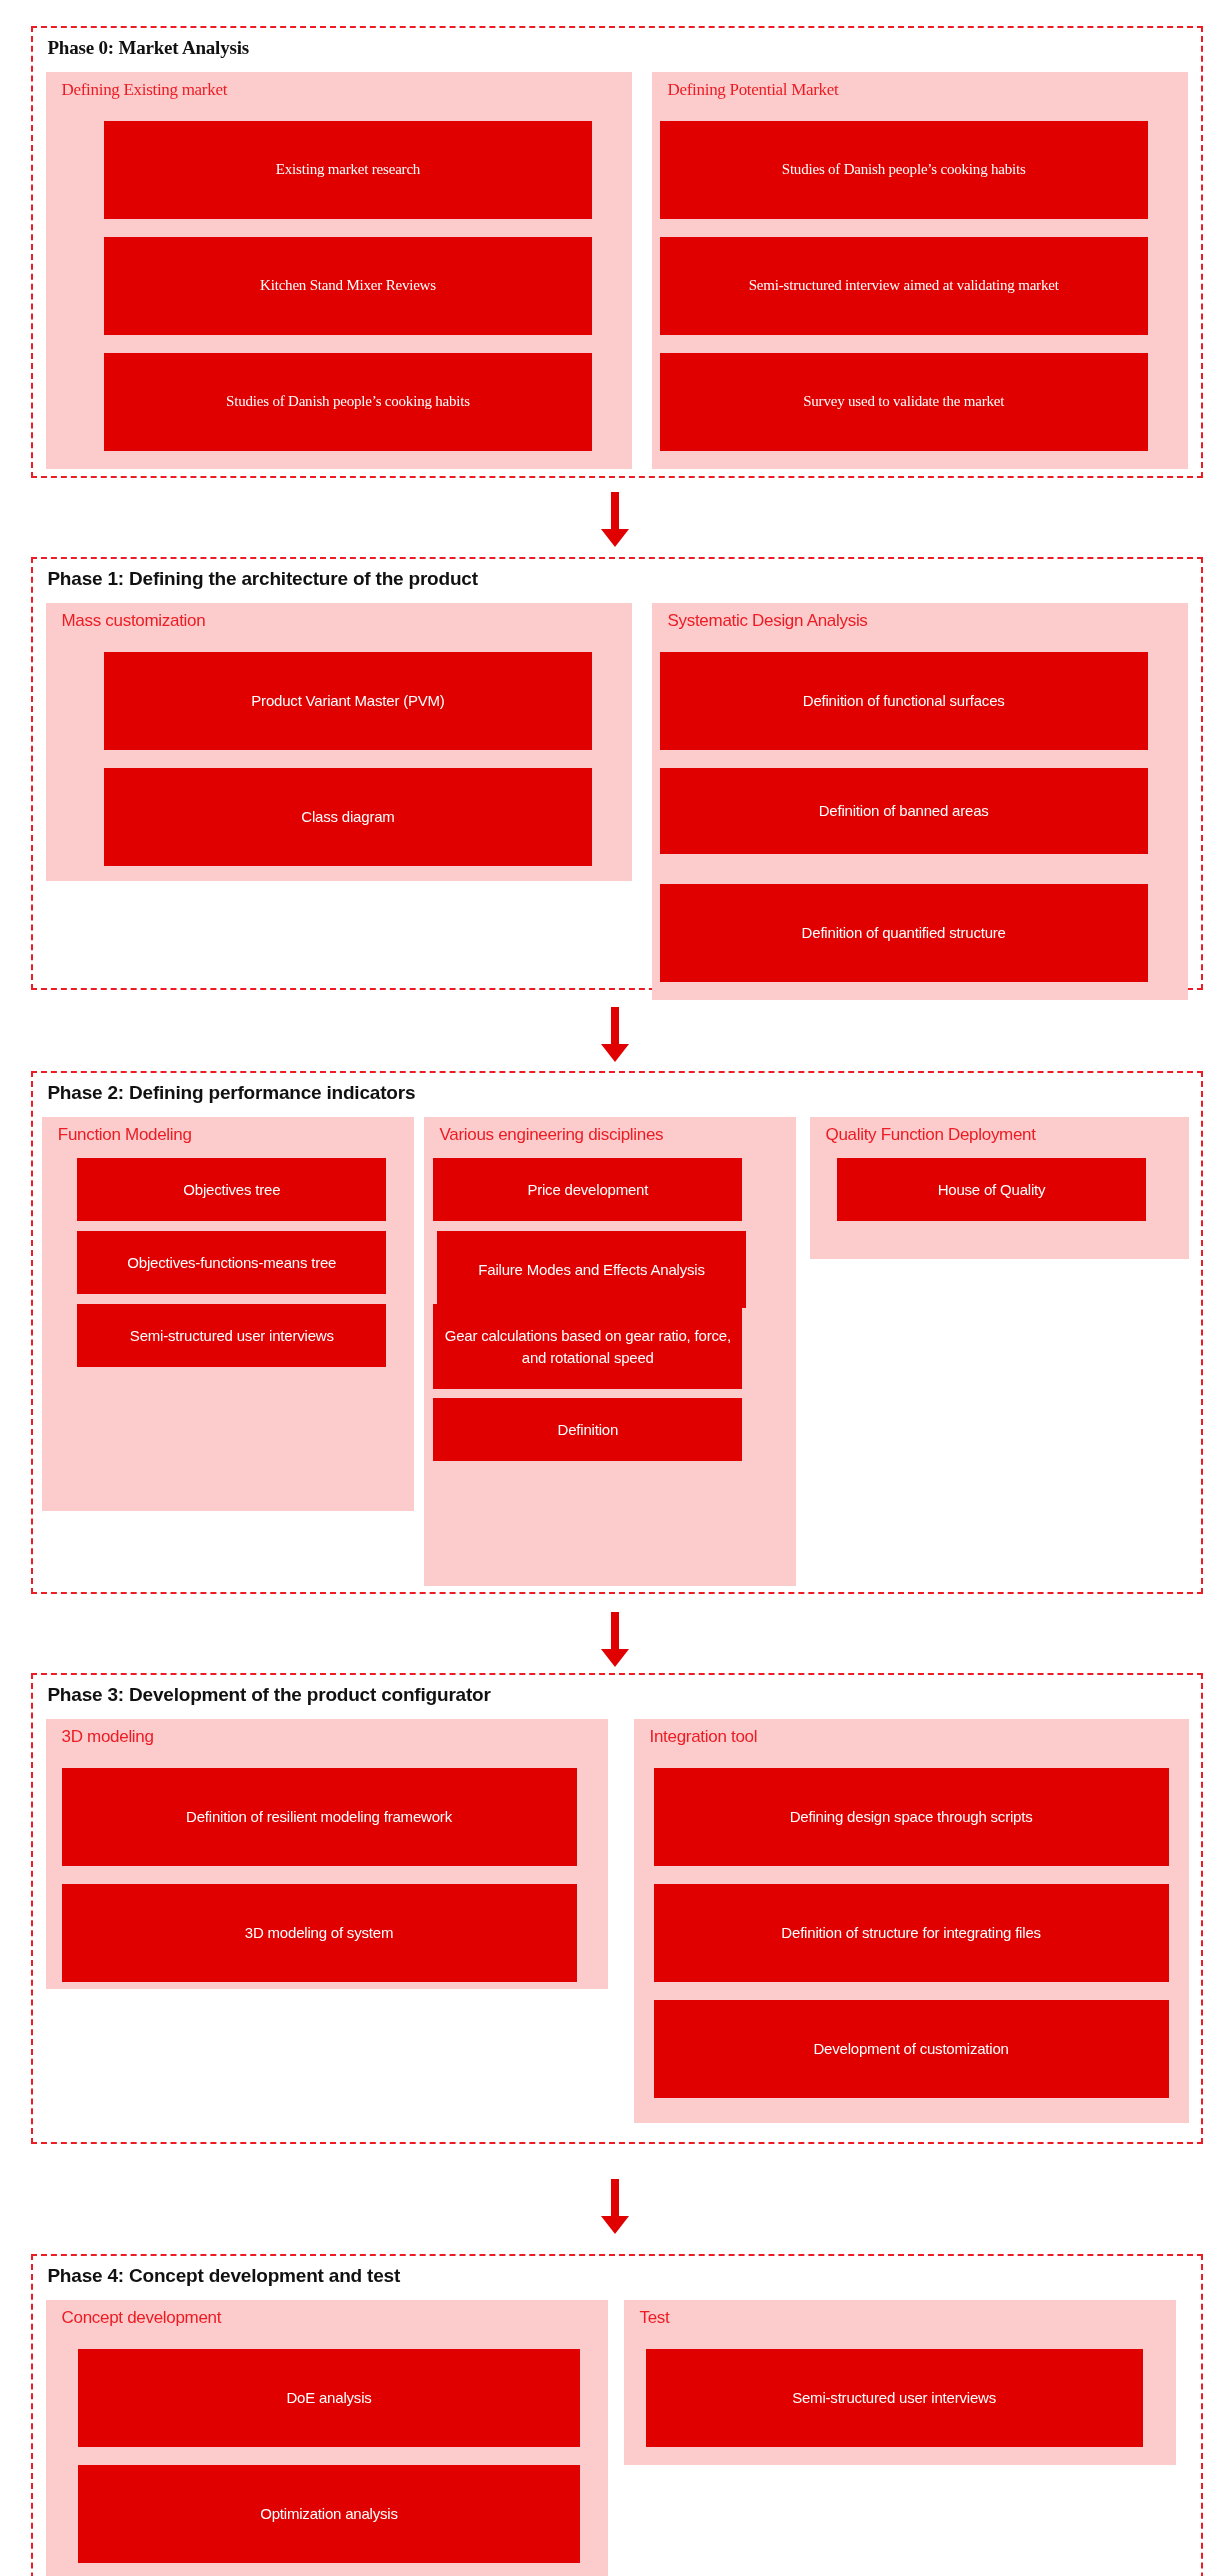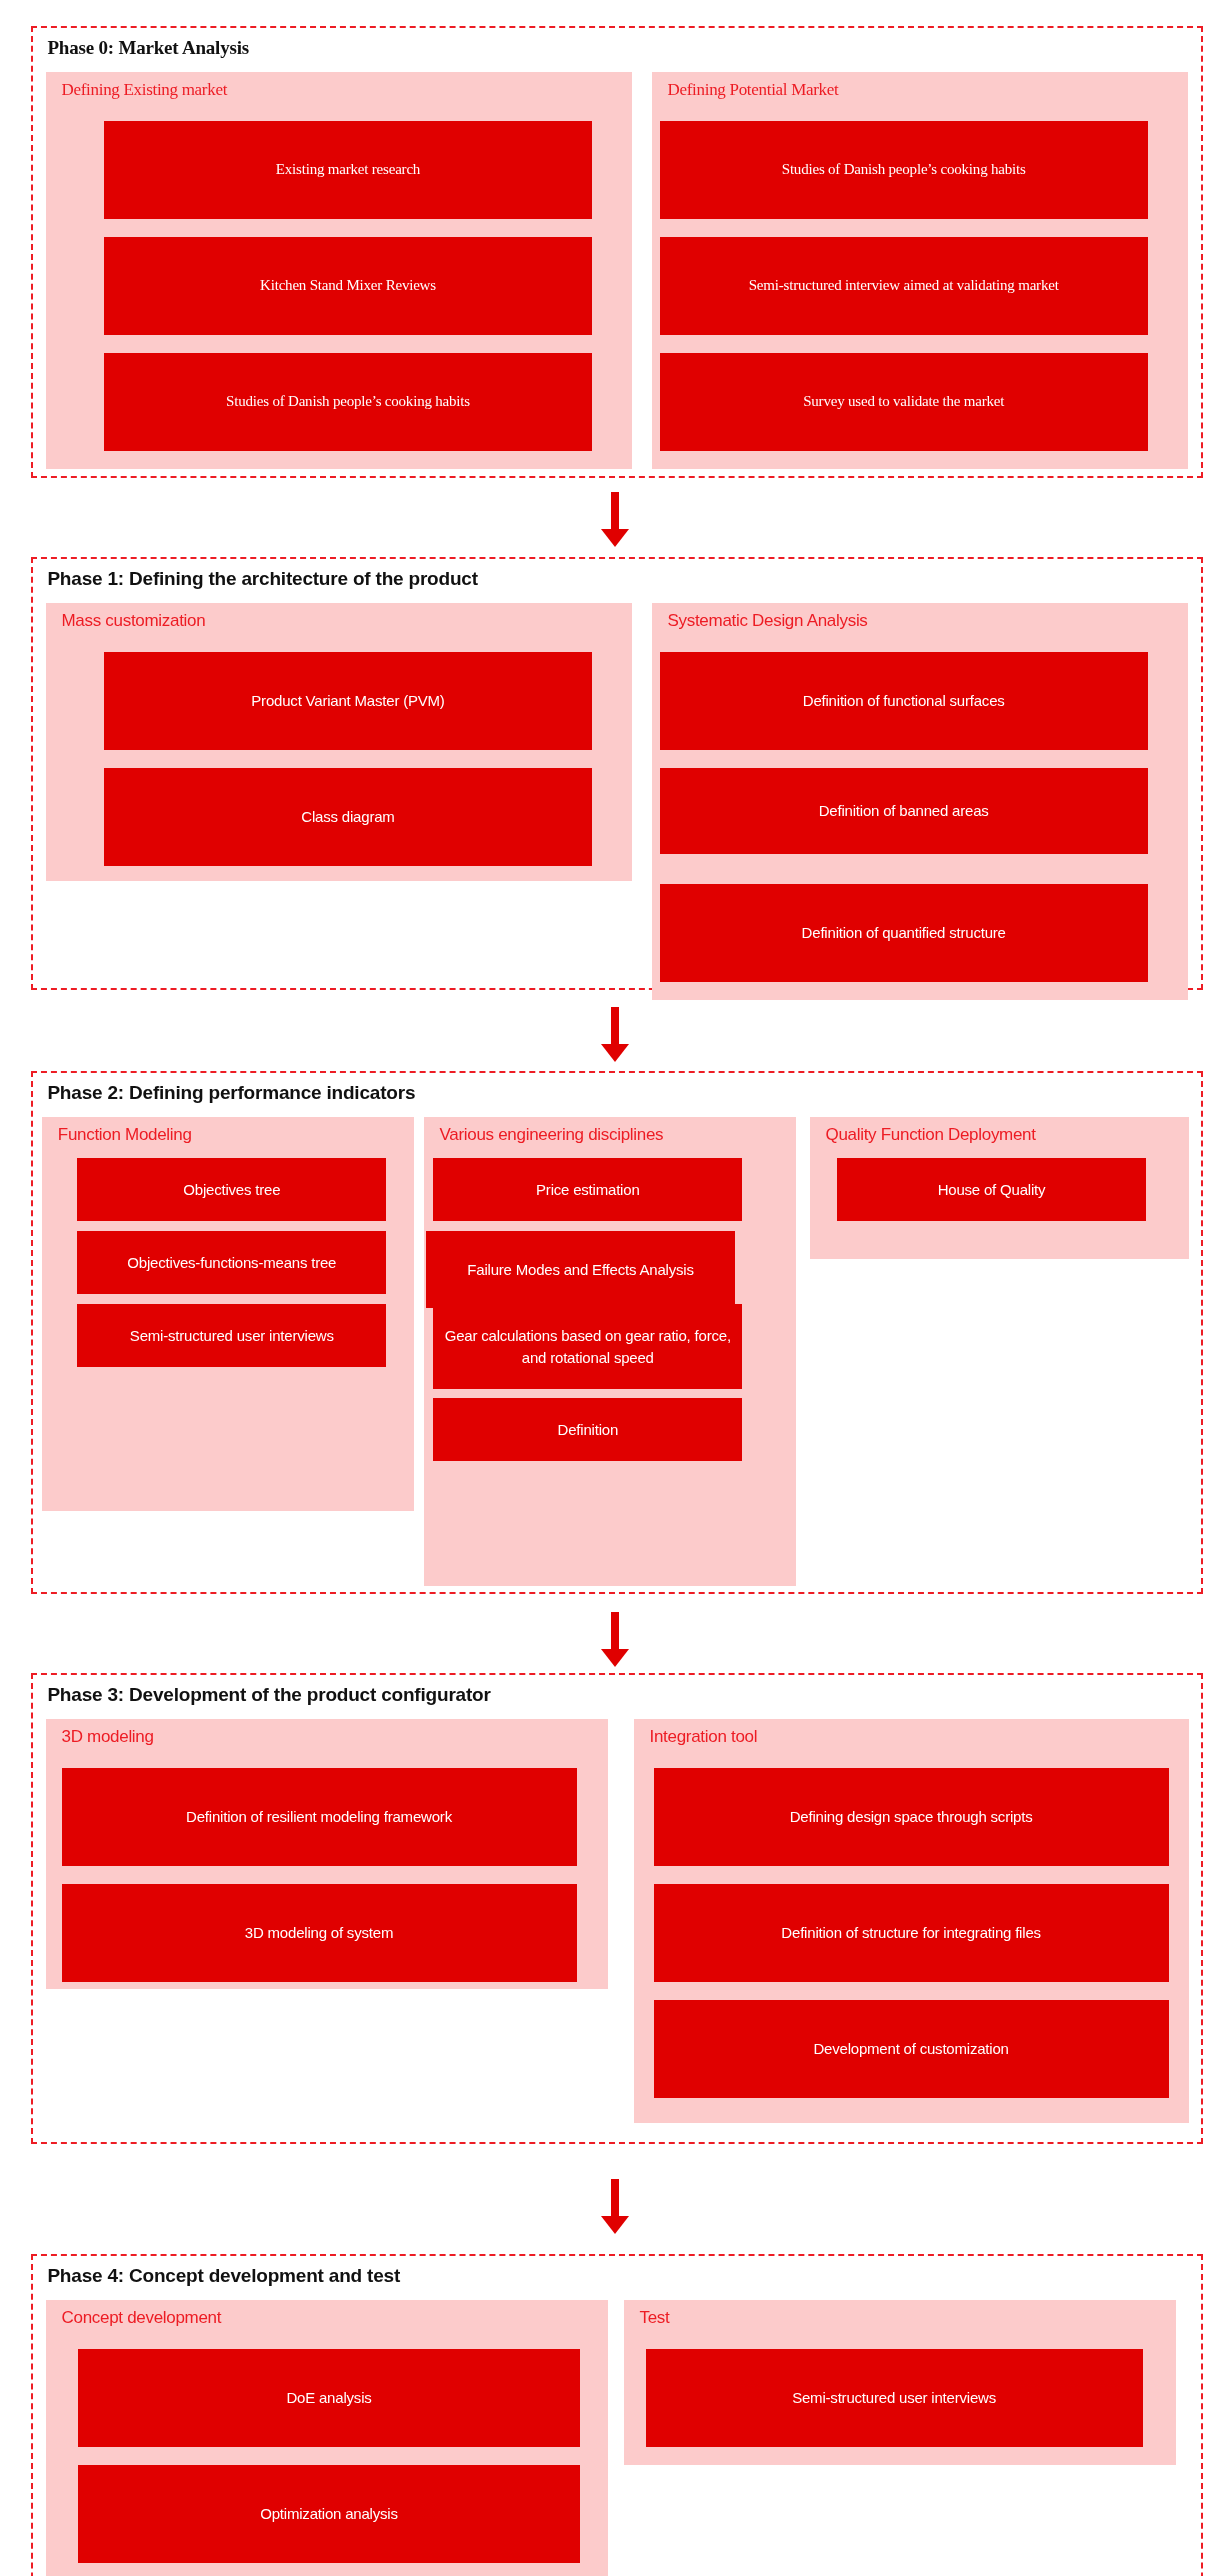--- a/index.html
+++ b/index.html
@@ -154,22 +154,22 @@
 
     <div class="group" style="left:9.3px; top:44px; width:372px; height:394px;">
       <div class="group-title">Function Modeling</div>
       <div class="task" style="left:35px; top:41px; width:309px; height:63px;">Objectives tree</div>
       <div class="task" style="left:35px; top:114px; width:309px; height:63px;">Objectives-functions-means tree</div>
       <div class="task" style="left:35px; top:187px; width:309px; height:63px;">Semi-structured user interviews</div>
     </div>
 
     <div class="group" style="left:391px; top:44px; width:372px; height:469px;">
       <div class="group-title">Various engineering disciplines</div>
-      <div class="task" style="left:9.3px; top:41px; width:309px; height:63px;">Price estimation</div>
-      <div class="task" style="left:2px; top:114px; width:309px; height:77px;">Failure Modes and Effects Analysis</div>
+      <div class="task" style="left:9.3px; top:41px; width:309px; height:63px;">Price development</div>
+      <div class="task" style="left:13px; top:114px; width:309px; height:77px;">Failure Modes and Effects Analysis</div>
       <div class="task" style="left:9.3px; top:187px; width:309px; height:85px;">Gear calculations based on gear ratio, force, and rotational speed</div>
       <div class="task" style="left:9.3px; top:281px; width:309px; height:63px;">Definition</div>
     </div>
 
     <div class="group" style="left:777px; top:44px; width:379px; height:142px;">
       <div class="group-title">Quality Function Deployment</div>
       <div class="task" style="left:27px; top:41px; width:309px; height:63px;">House of Quality</div>
     </div>
   </div>
 

